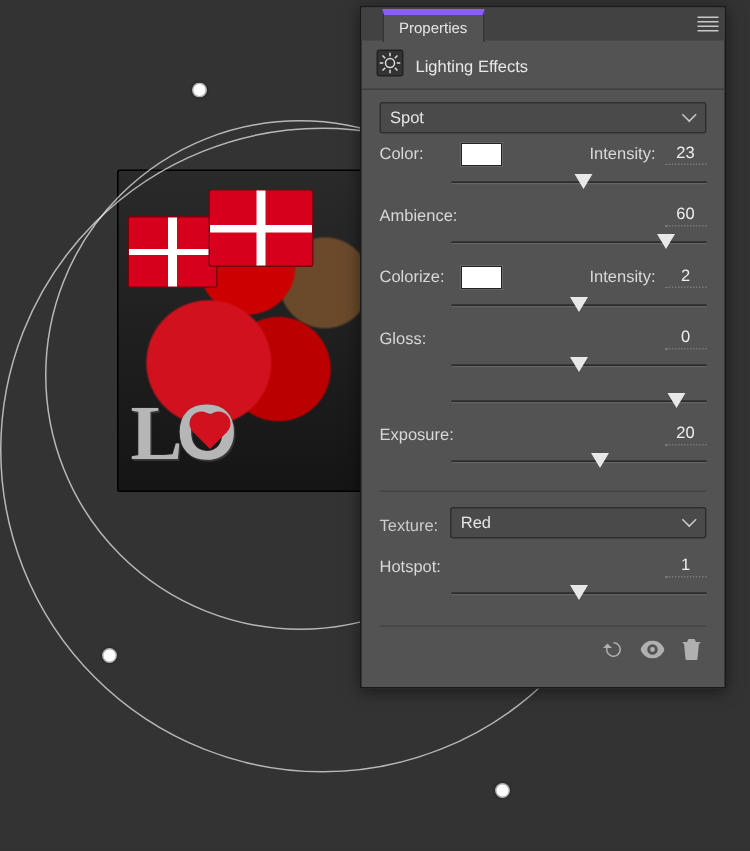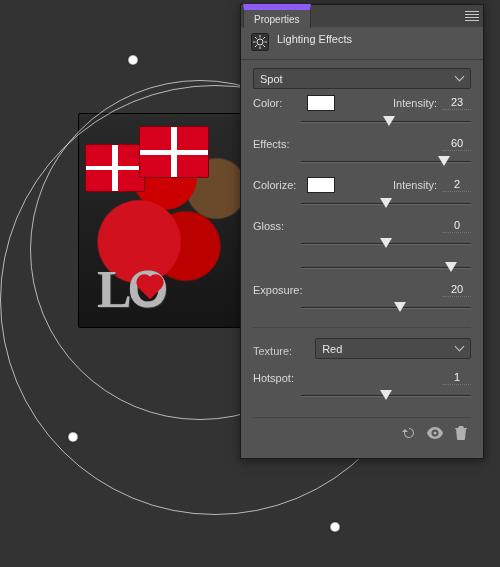--- a/index.html
+++ b/index.html
@@ -19,51 +19,51 @@
       radial-gradient(circle at 62% 62%,#b00 0 20%,transparent 21%),
       radial-gradient(circle at 50% 30%,#c00 0 18%,transparent 19%),
       radial-gradient(circle at 80% 35%,#6b4a2b 0 15%,transparent 16%),
       linear-gradient(180deg,#2a2a2a 0%,#151515 100%)}
   .gift{position:absolute;width:60px;height:48px;background:#d6001c;border:1px solid #7a0010;border-radius:2px}
   .gift::before,.gift::after{content:"";position:absolute;background:#fff}
   .gift::before{left:45%;top:0;width:10%;height:100%}
   .gift::after{top:45%;left:0;height:10%;width:100%}
   .g1{left:6px;top:30px}
   .g2{left:60px;top:12px;width:70px;height:52px}
-  .letters{position:absolute;left:18px;bottom:8px;font-size:52px;font-weight:800;letter-spacing:-4px;color:#b6b6b6;text-shadow:0 0 1px #555,1px 1px 0 #333;font-family:Georgia,serif}
+  .letters{position:absolute;left:8px;bottom:8px;font-size:52px;font-weight:800;letter-spacing:-4px;color:#b6b6b6;text-shadow:0 0 1px #555,1px 1px 0 #333;font-family:Georgia,serif}
   .letters .o{position:relative;display:inline-block}
   .letters .o .heart{position:absolute;left:14px;top:21px;width:16px;height:16px;background:#d2111e;transform:rotate(45deg)}
   .letters .o .heart::before,.letters .o .heart::after{content:"";position:absolute;width:16px;height:16px;background:#d2111e;border-radius:50%}
   .letters .o .heart::before{left:-8px;top:0}
   .letters .o .heart::after{top:-8px;left:0}
   
   .panel{position:absolute;right:16px;top:4px;width:244px;background:#535353;border:1px solid #1a1a1a;box-shadow:0 2px 10px rgba(0,0,0,.5)}
   .tabbar{height:22px;background:#424242;display:flex;align-items:flex-end;position:relative}
-  .tab{background:#535353;padding:4px 10px 3px;font-size:10px;color:#e6e6e6;border-top:6px solid #8b5cf6;border-left:1px solid #333;border-right:1px solid #333;margin-left:2px;position:relative;top:1px}
+  .tab{background:#535353;padding:4px 10px 3px;font-size:10px;color:#e6e6e6;border-top:4px solid #8b5cf6;border-left:1px solid #333;border-right:1px solid #333;margin-left:14px;position:relative;top:1px}
   .menu-icon{position:absolute;right:4px;top:4px;width:14px;height:14px;display:flex;flex-direction:column;justify-content:center;gap:2px;cursor:pointer}
   .menu-icon span{display:block;height:1px;background:#c8c8c8}
-  .title-row{display:flex;align-items:flex-start;gap:8px;padding:6px 10px 8px;border-bottom:1px solid #3d3d3d}
+  .title-row{display:flex;align-items:flex-end;gap:8px;padding:6px 10px 8px;border-bottom:1px solid #3d3d3d}
   .title-row .fx{width:18px;height:18px;display:flex;align-items:center;justify-content:center;background:#333;border:1px solid #222;border-radius:2px}
   .title-row .fx svg{display:block}
   .title-row .name{color:#e8e8e8;font-size:11px}
   .body{padding:8px 12px 16px}
   .select{display:flex;align-items:center;height:21px;background:#4a4a4a;border:1px solid #2f2f2f;border-radius:2px;padding:0 6px;margin-bottom:4px;cursor:pointer;position:relative}
   .select span{flex:1;color:#e6e6e6;font-size:11px}
   .select .chev{width:8px;height:8px}
   .select .chev::before{content:"";display:block;width:6px;height:6px;border-right:1px solid #c8c8c8;border-bottom:1px solid #c8c8c8;transform:rotate(45deg);margin-top:-2px}
   .row{display:flex;align-items:center;margin:6px 0 2px;gap:6px}
   .row .label{min-width:48px;color:#d8d8d8}
   .row .rlabel{margin-left:auto;color:#d8d8d8}
   .row .val{width:28px;text-align:center;color:#eee;padding-bottom:1px;border-bottom:1px dotted #777}
   .swatch{width:28px;height:16px;border:1px solid #222;background:#fff;cursor:pointer}
   .slider{position:relative;height:18px;margin:2px 0 6px}
   .track{position:absolute;left:0;right:0;top:8px;height:2px;background:#3a3a3a;border-top:1px solid #2a2a2a;border-bottom:1px solid #666}
   .knob{position:absolute;top:3px;width:0;height:0;border-left:6px solid transparent;border-right:6px solid transparent;border-top:10px solid #e8e8e8;cursor:pointer;transform:translateX(-6px)}
   .indentL{margin-left:48px}
-  .tex-row{display:flex;align-items:center;margin:10px 0 8px;gap:23px;border-top:1px solid #444;padding-top:10px}
+  .tex-row{display:flex;align-items:center;margin:10px 0 8px;gap:8px;border-top:1px solid #444;padding-top:10px}
   .texsel{flex:1}
   .iconbtns{display:flex;gap:6px;justify-content:flex-end;padding:6px 0 0;border-top:1px solid #444;margin-top:12px}
   .ibtn{width:20px;height:18px;display:flex;align-items:center;justify-content:center;cursor:pointer;opacity:.75}
   .ibtn svg{display:block}
 </style>
 </head>
 <body>
 
 <div class="canvas">
   <div class="thumb">
@@ -120,21 +120,21 @@
       <div class="swatch" style="background: rgb(255, 255, 255);"></div>
       <span class="rlabel">Intensity:</span>
       <span class="val">23</span>
     </div>
     <div class="slider indentL">
       <div class="track"></div>
         <div class="knob" style="left: 52%;"></div>
     </div>
 
     <div class="row">
-      <span class="label">Effects:</span>
+      <span class="label">Ambience:</span>
       <span class="rlabel"></span>
       <span class="val">60</span>
     </div>
     <div class="slider indentL">
       <div class="track"></div>
         <div class="knob" style="left: 84%;"></div>
     </div>
 
     <div class="row">
       <span class="label">Colorize:</span>

